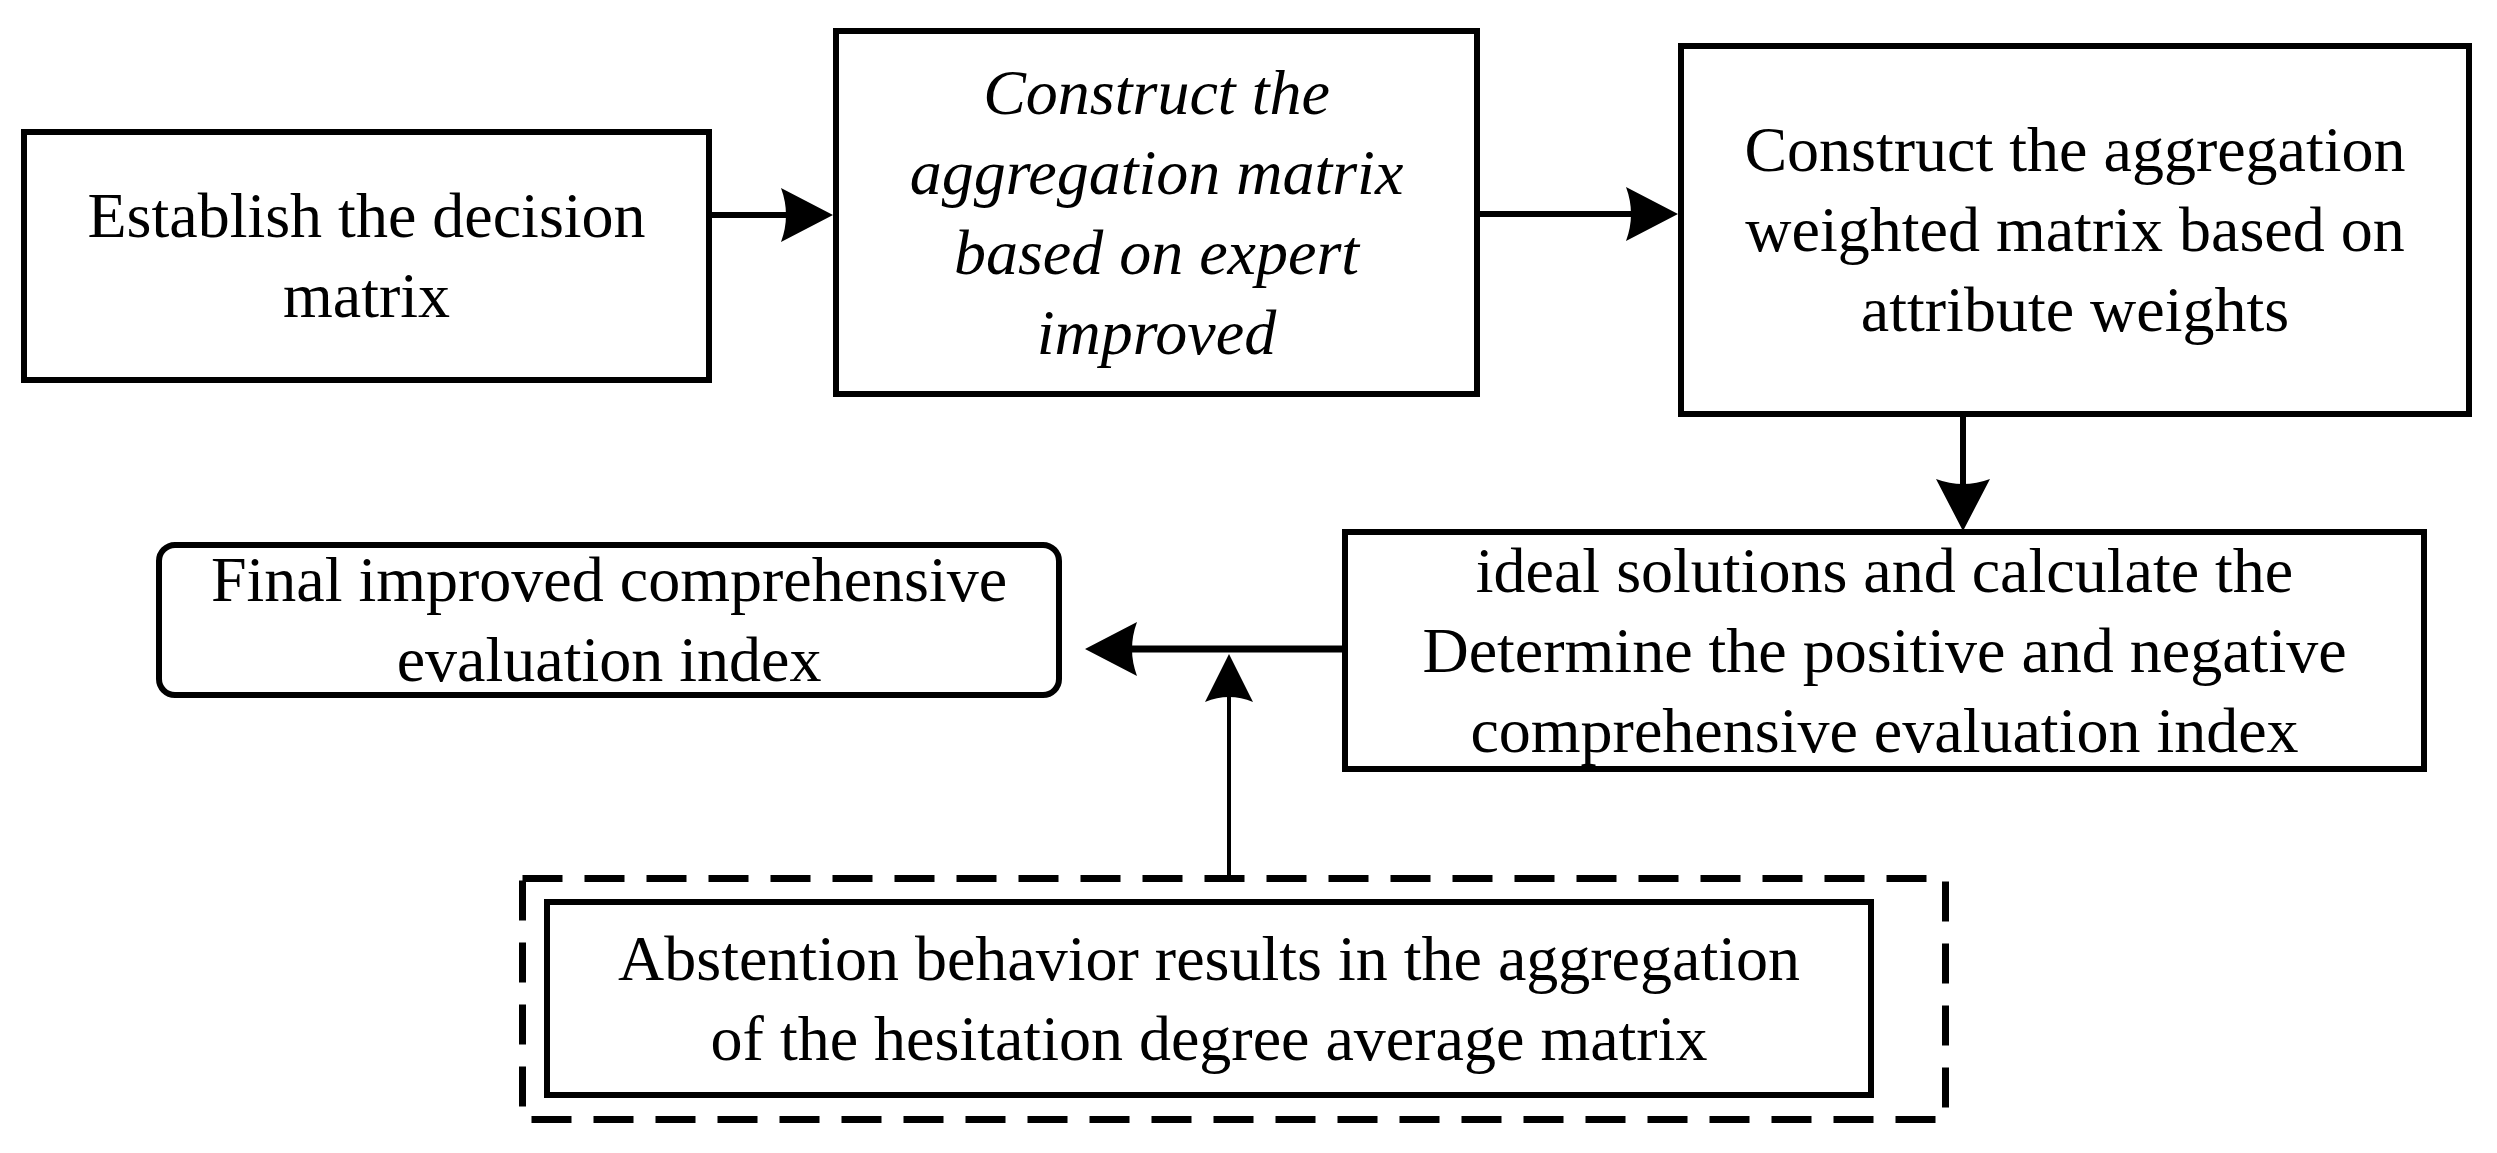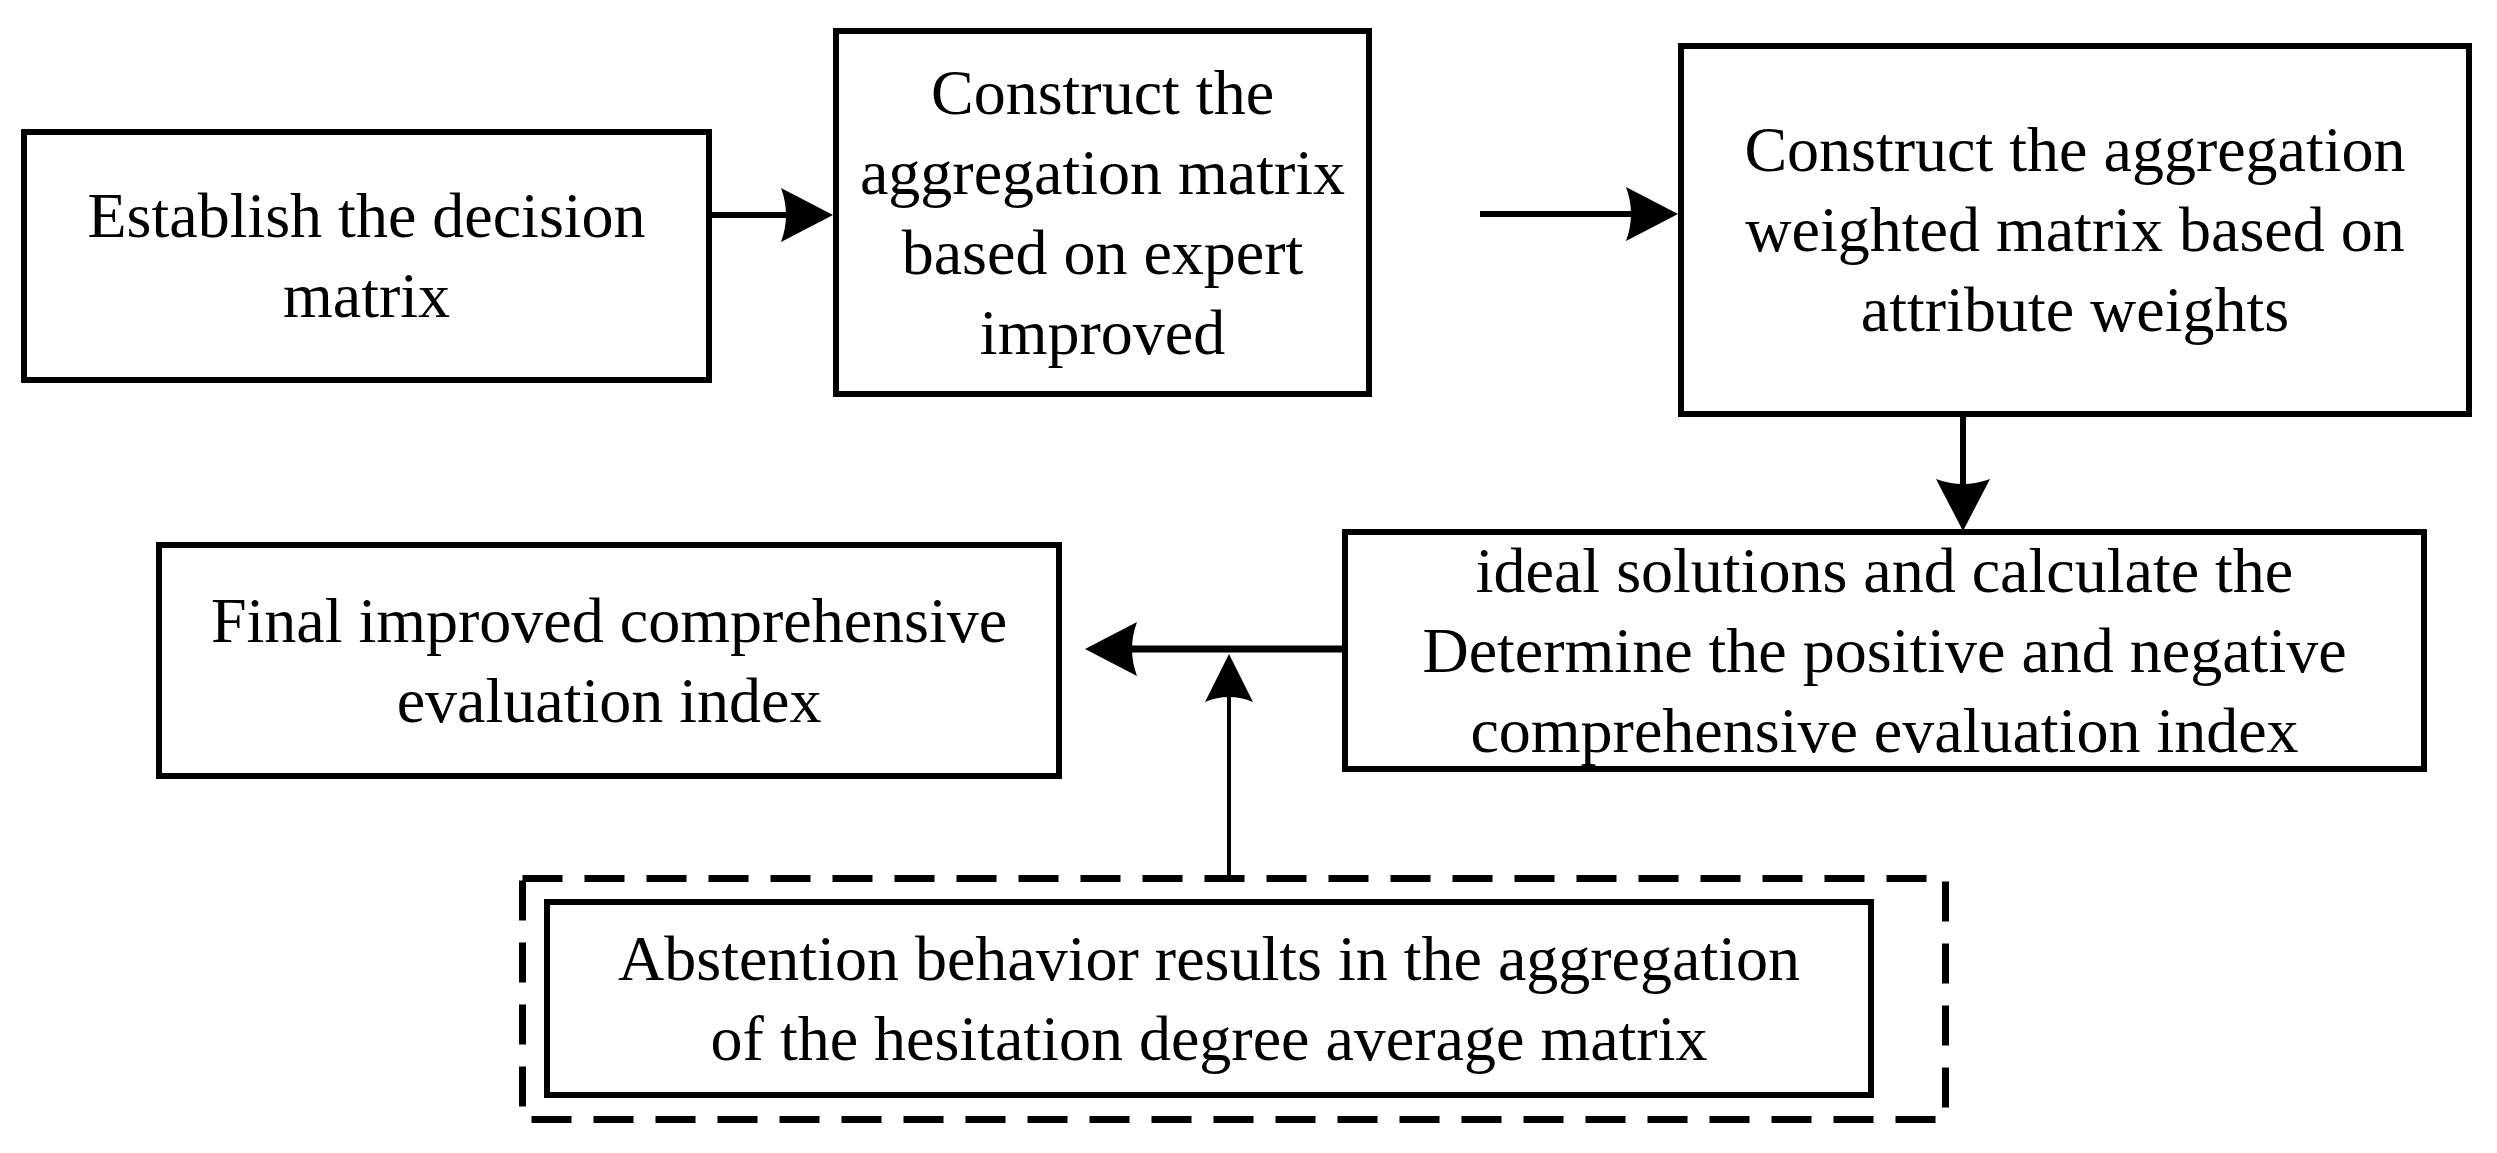--- a/index.html
+++ b/index.html
@@ -73,40 +73,40 @@
     </g>
 
     <rect x="522.5" y="878.5" width="1423" height="241" fill="none" stroke="#000000" stroke-width="7" stroke-dasharray="40 22"></rect>
   </svg>
 
   <div class="node" style="left:21px; top:85px; width:691px; height:254px;margin-top:44px;">
     <div class="tline">Establish the decision</div>
     <div class="tline">matrix</div>
   </div>
 
-  <div class="node" style="left:833px; top:28px; width:539px; height:369px;">
+  <div class="node" style="left:833px; top:28px; width:647px; height:369px;font-style:italic;">
     <div class="tline">Construct the</div>
     <div class="tline">aggregation matrix</div>
     <div class="tline">based on expert</div>
     <div class="tline">improved</div>
   </div>
 
   <div class="node" style="left:1678px; top:43px; width:794px; height:374px;text-align:center;">
     <div class="tline">Construct the aggregation</div>
     <div class="tline">weighted matrix based on</div>
     <div class="tline">attribute weights</div>
   </div>
 
   <div class="node" style="left:1342px; top:529px; width:1085px; height:243px;">
     <div class="tline">ideal solutions and calculate the</div>
     <div class="tline">Determine the positive and negative</div>
     <div class="tline">comprehensive evaluation index</div>
   </div>
 
-  <div class="node" style="left:156px; top:542px; width:906px; height:237px;">
+  <div class="node" style="left:156px; top:542px; width:906px; height:156px;border-radius:19px;">
     <div class="tline">Final improved comprehensive</div>
     <div class="tline">evaluation index</div>
   </div>
 
   <div class="node" style="left:544px; top:899px; width:1330px; height:199px;">
     <div class="tline">Abstention behavior results in the aggregation</div>
     <div class="tline">of the hesitation degree average matrix</div>
   </div>
 
 </div>

